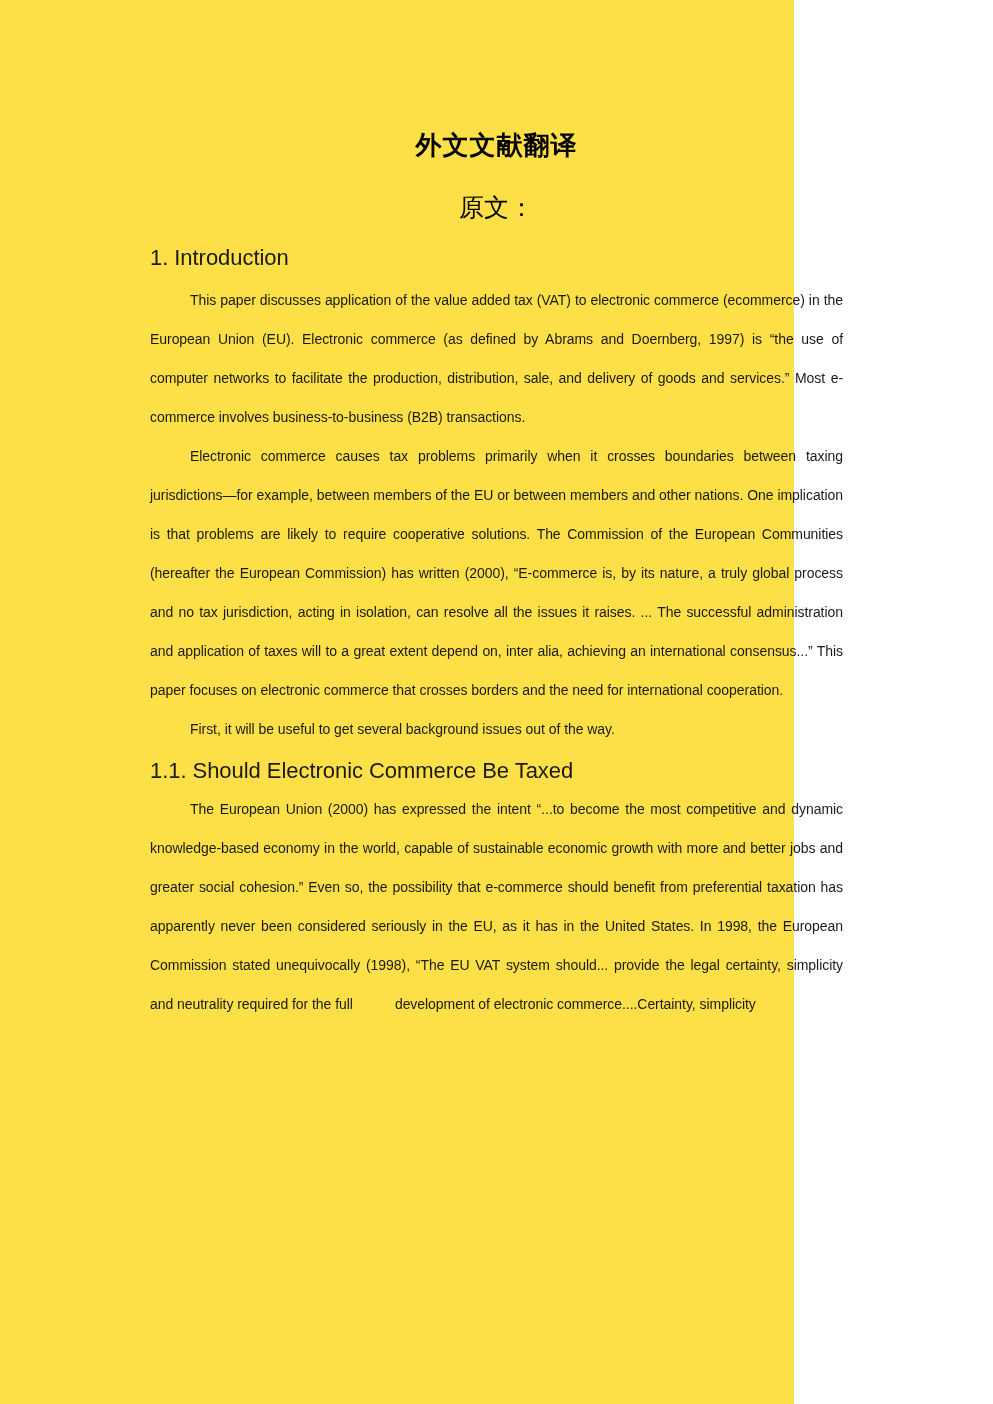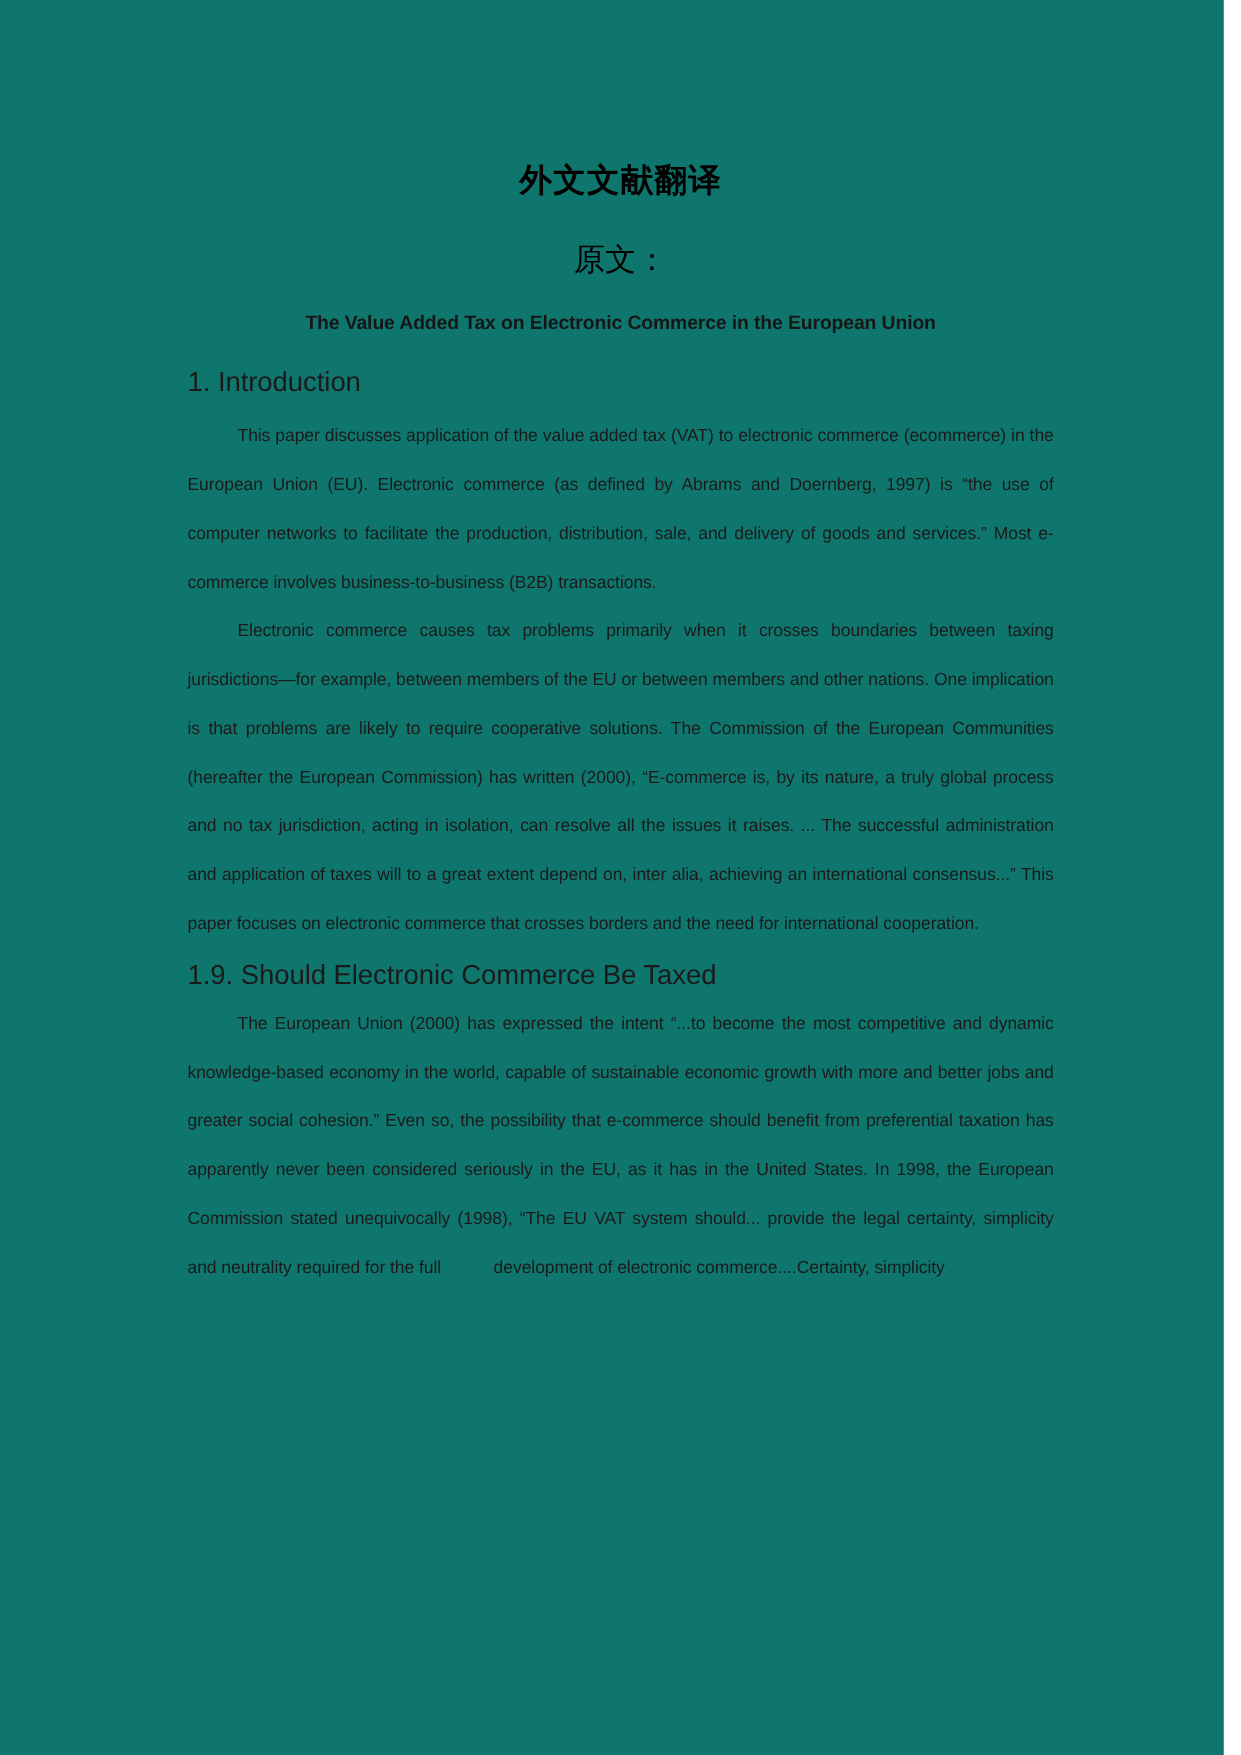--- a/index.html
+++ b/index.html
@@ -11,25 +11,25 @@
   body {
     width: 993px;
     height: 1404px;
     font-family: "Liberation Sans", "DejaVu Sans", sans-serif;
     color: #1a1a1a;
     -webkit-font-smoothing: antialiased;
     overflow: hidden;
   }
   .page {
     position: relative;
-    width: 979px;
+    width: 794px;
     height: 1404px;
     box-sizing: border-box;
     padding: 0;
-    background: #0f766e;
+    background: #fde047;
   }
   .content {
     position: absolute;
     left: 150px;
     top: 0;
     width: 693px;
   }
 
   
   .doc-title {
@@ -106,27 +106,27 @@
 </head>
 <body>
 
 <div class="page">
   <div class="content">
 
     <h1 class="doc-title">外文文献翻译</h1>
 
     <h2 class="source-label">原文：</h2>
 
-    <h3 class="paper-title">The Value Added Tax on Electronic Commerce in the European Union</h3>
 
     <h4 class="section-heading sh-intro">1. Introduction</h4>
 
     <p class="para p-first">This paper discusses application of the value added tax (VAT) to electronic commerce (ecommerce) in the European Union (EU). Electronic commerce (as defined by Abrams and Doernberg, 1997) is “the use of computer networks to facilitate the production, distribution, sale, and delivery of goods and services.” Most e-commerce involves business-to-business (B2B) transactions.</p>
 
     <p class="para p-second">Electronic commerce causes tax problems primarily when it crosses boundaries between taxing jurisdictions—for example, between members of the EU or between members and other nations. One implication is that problems are likely to require cooperative solutions. The Commission of the European Communities (hereafter the European Commission) has written (2000), “E-commerce is, by its nature, a truly global process and no tax jurisdiction, acting in isolation, can resolve all the issues it raises. ... The successful administration and application of taxes will to a great extent depend on, inter alia, achieving an international consensus...” This paper focuses on electronic commerce that crosses borders and the need for international cooperation.</p>
 
+    <p class="para p-third tight">First, it will be useful to get several background issues out of the way.</p>
 
-    <h4 class="section-heading sh-sub">1.9. Should Electronic Commerce Be Taxed</h4>
+    <h4 class="section-heading sh-sub">1.1. Should Electronic Commerce Be Taxed</h4>
 
     <p class="para p-fourth"><span>The European Union (2000) has expressed the intent “...to become the most competitive and dynamic knowledge-based economy in the world, capable of sustainable economic growth with more and better jobs and greater social cohesion.” Even so, the possibility that e-commerce should benefit from preferential taxation has apparently never been considered seriously in the EU, as it has in the United States. In 1998, the European Commission stated unequivocally (1998), “The EU VAT system should... provide the legal certainty, simplicity and neutrality required for the full</span><span class="wide-gap"></span><span>development of electronic commerce....Certainty, simplicity</span></p>
 
   </div>
 </div>
 
 </body></html>

